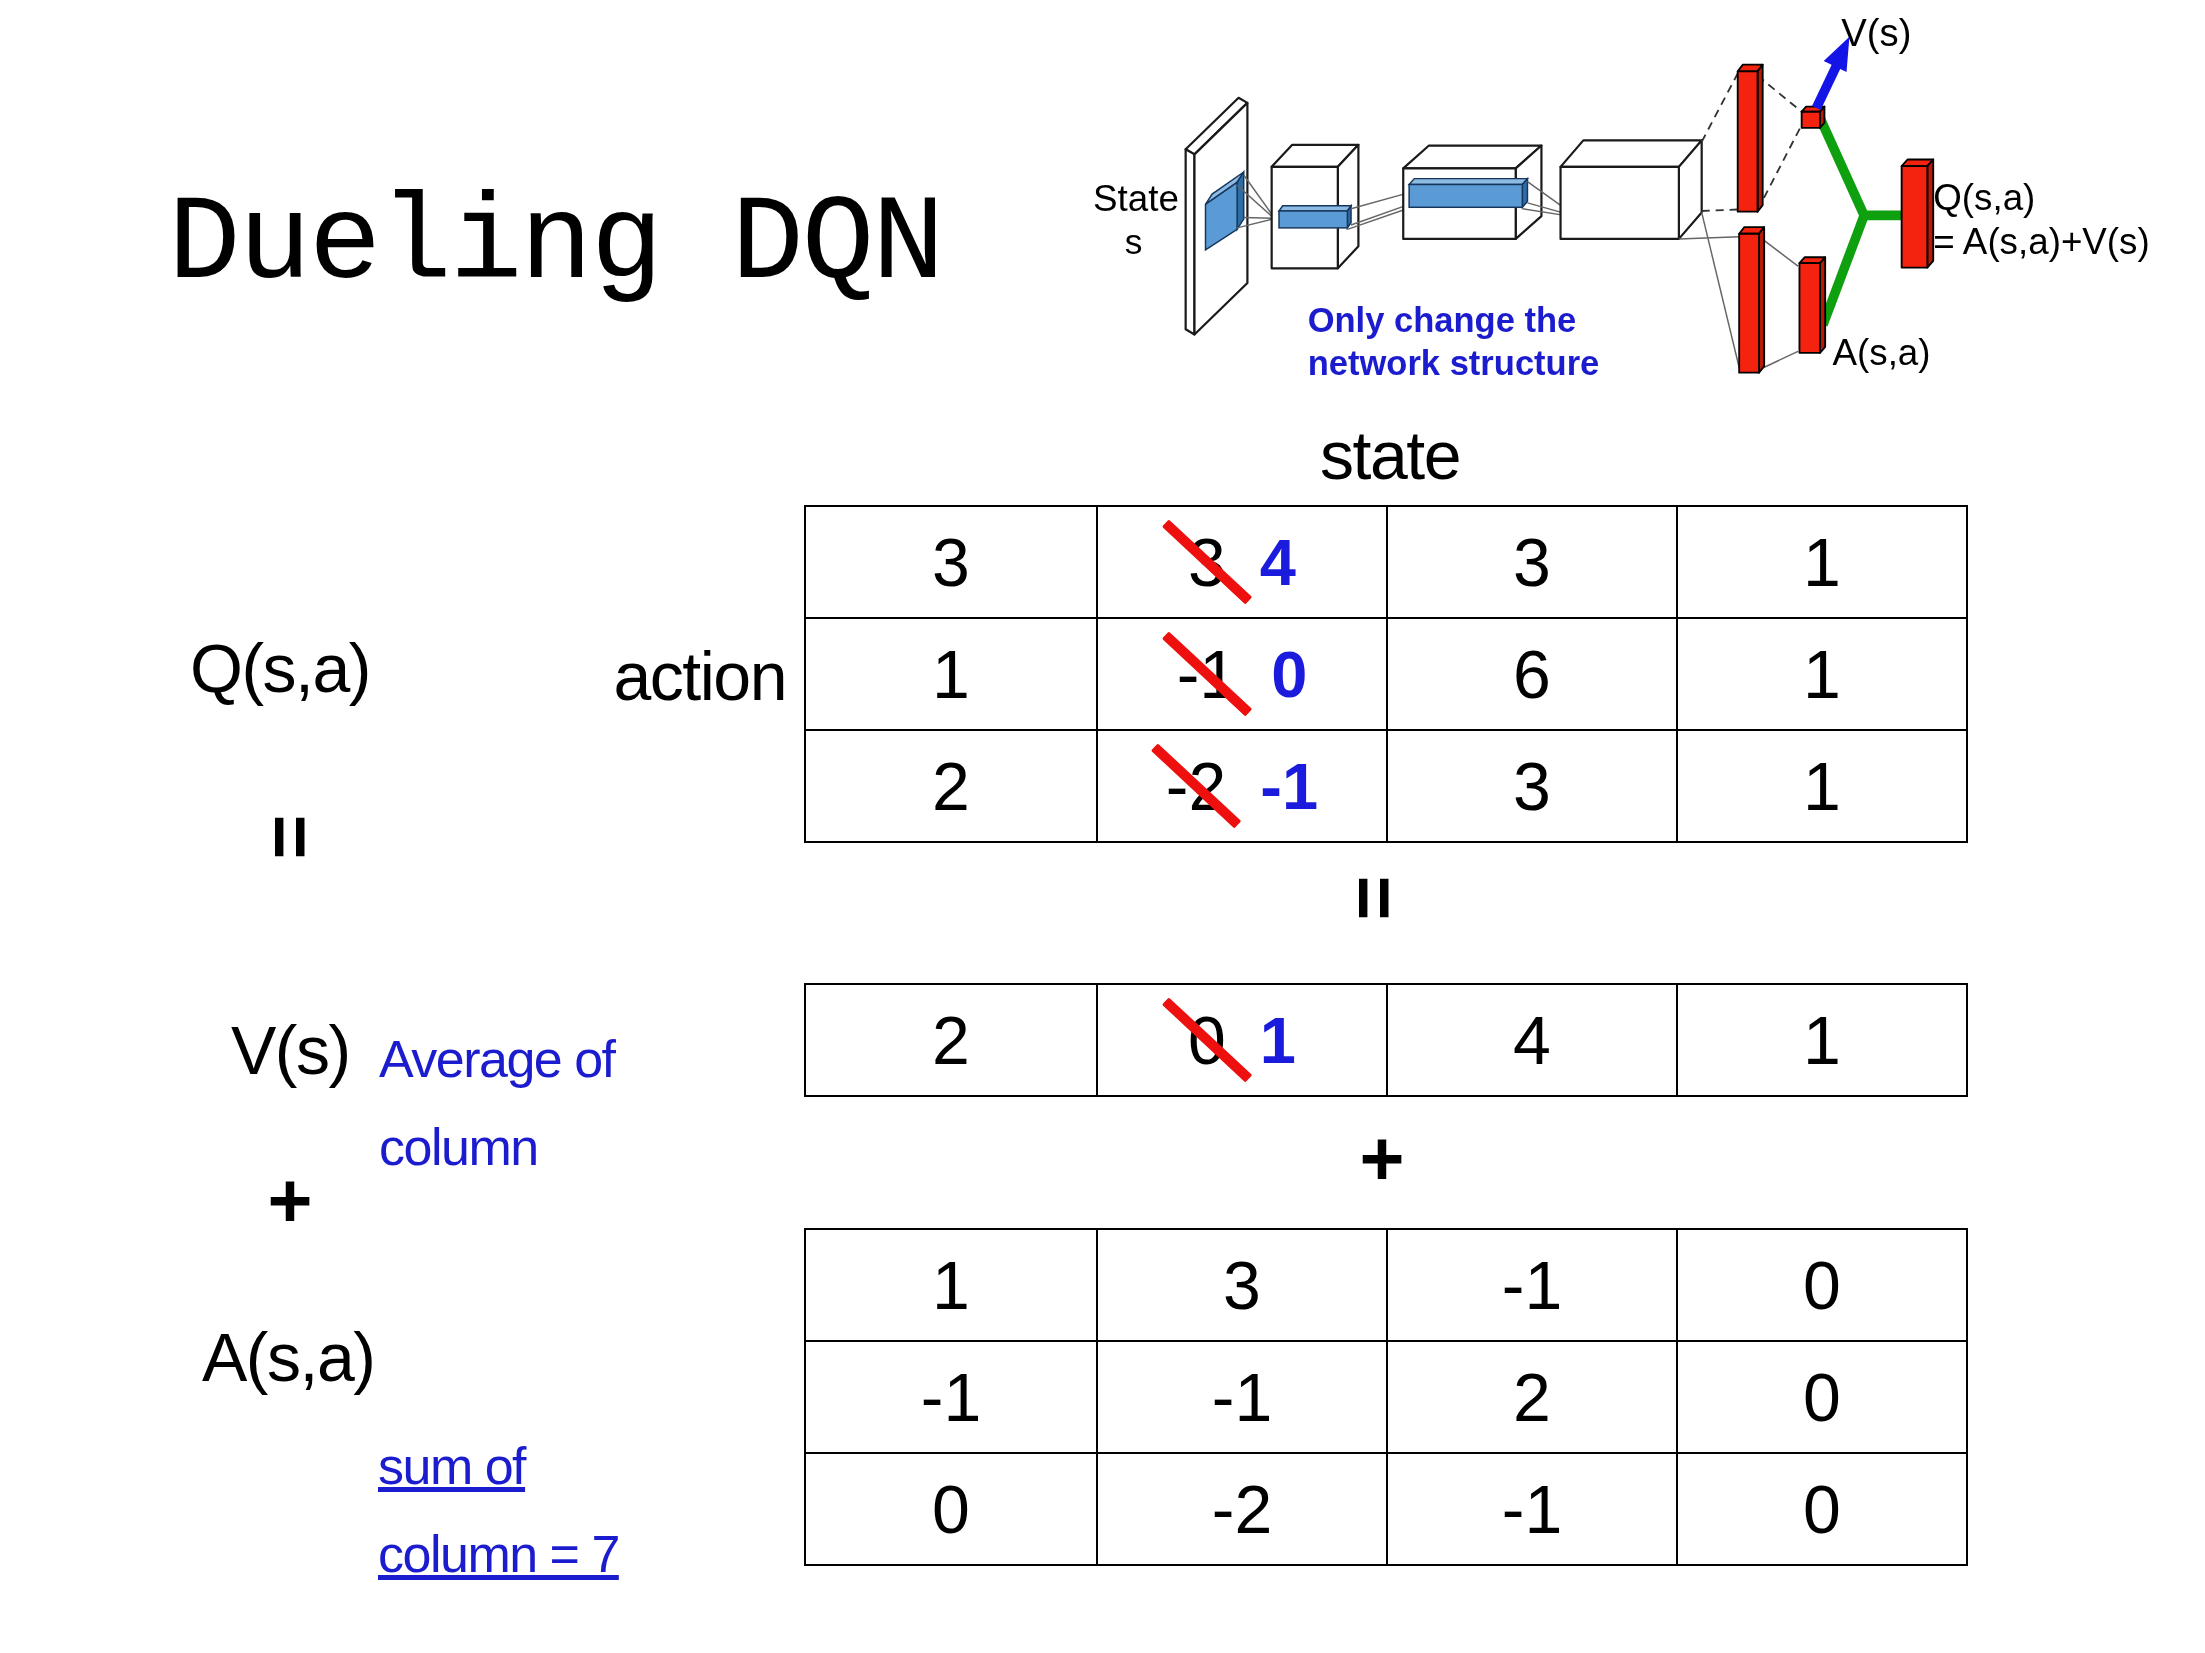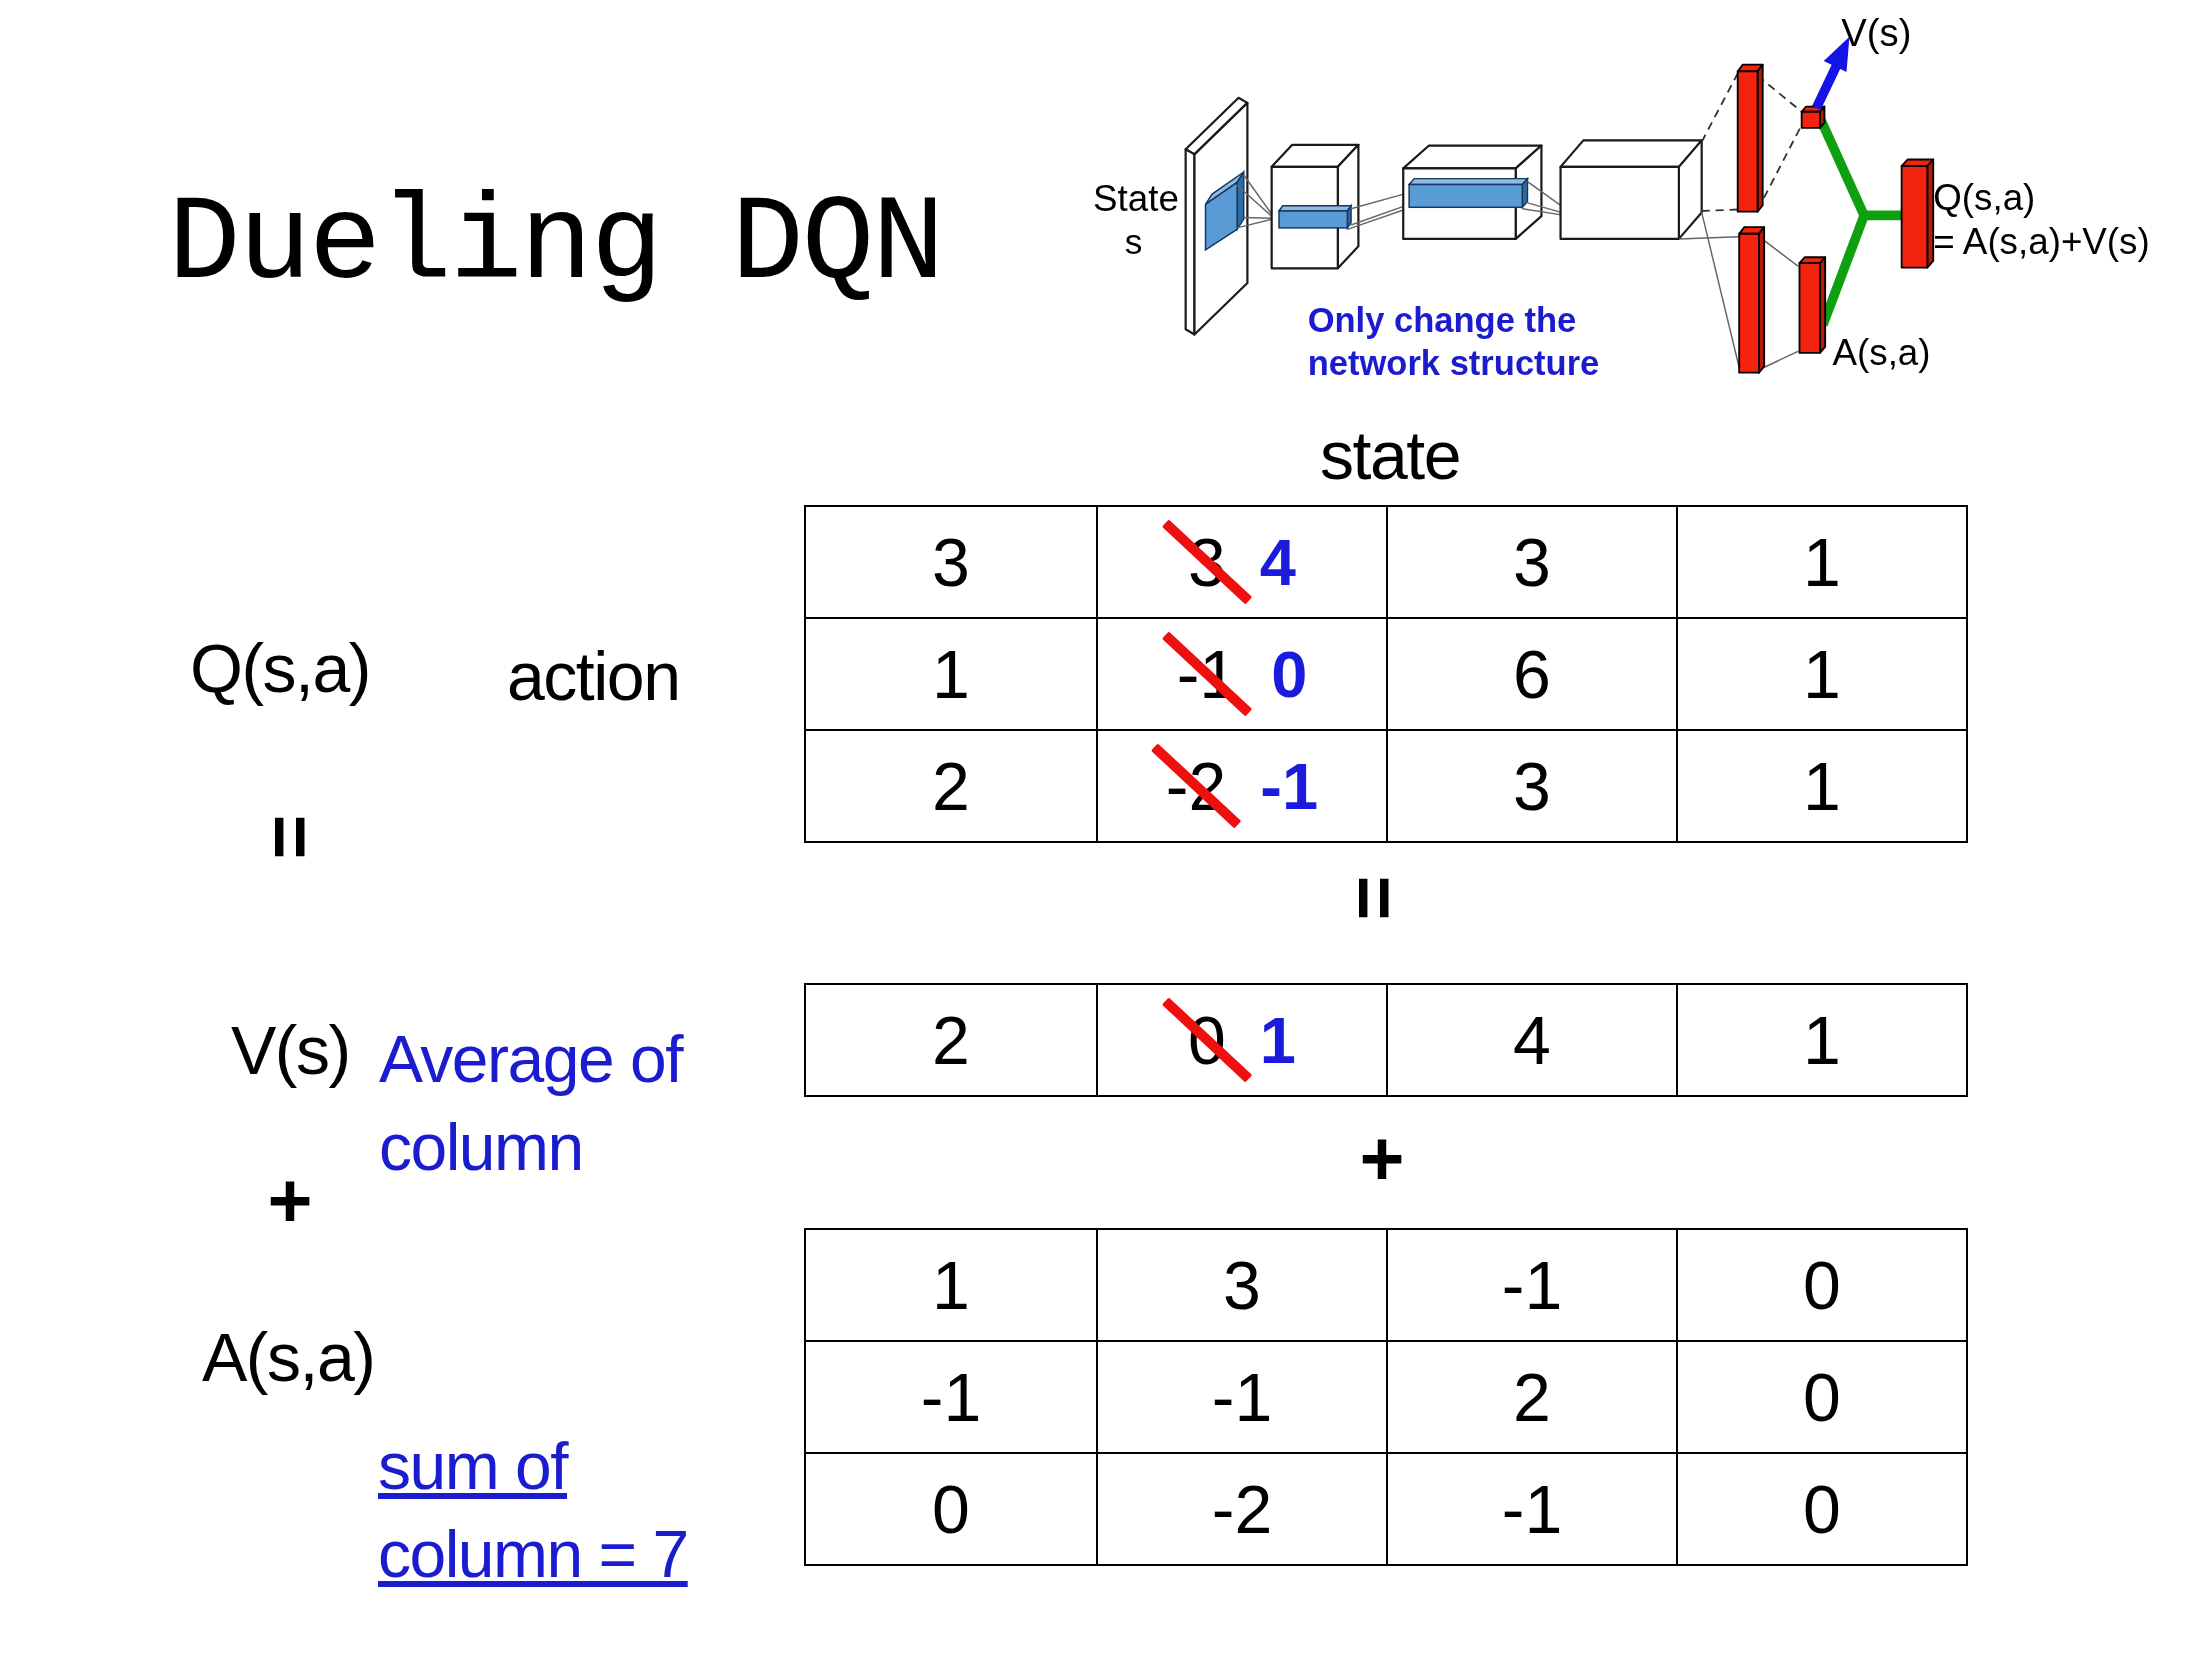--- a/index.html
+++ b/index.html
@@ -11,36 +11,36 @@
 
   
   .title {
     position:absolute; left:168px; top:184px;
     font-size:121px; line-height:1; letter-spacing:-2.2px; white-space:nowrap;font-family:Liberation Mono, monospace;
   }
 
   
   .lbl { position:absolute; font-size:68px; line-height:1; letter-spacing:-1.5px; white-space:nowrap; }
   .state-h { left:804px; top:421px; width:1172px; text-align:center; }
-  .action-l { left:507px;  top:642px; width:279px; }
+  .action-l { left:507px;  top:642px; width:279px; text-align:right; }
   .q-l { left:190px; top:634px; }
   .v-l { left:231px; top:1016px; }
   .a-l { left:202px; top:1323px; }
 
   .rot, .plus {
     position:absolute; font-size:77px; line-height:1; color:#000;
     transform:translate(-50%,-50%);
   }
   .rot { transform:translate(-50%,-50%) rotate(90deg); font-weight:bold; }
   .eq-left  { left:290px;  top:837px; }
   .eq-center{ left:1374px; top:898px; }
   .plus-left  { left:290px;  top:1200px; font-weight:bold; }
   .plus-center{ left:1382px; top:1158px; font-weight:bold; }
 
-  .blue-note { position:absolute; color:var(--blue_text); font-size:66px; line-height:88px; letter-spacing:-1.5px; white-space:nowrap; }
+  .blue-note { position:absolute; color:var(--blue_text); font-size:52px; line-height:88px; letter-spacing:-1.5px; white-space:nowrap; }
   .avg { left:379px; top:1015px; }
   .sum { left:378px; top:1422px;text-decoration:underline; }
 
   
   .tbl {
     position:absolute; left:804px; display:grid;
     grid-template-columns:repeat(4,290px);
     border:2.2px solid #000; background:#fff;
   }
   .q-tbl { top:505px; }

